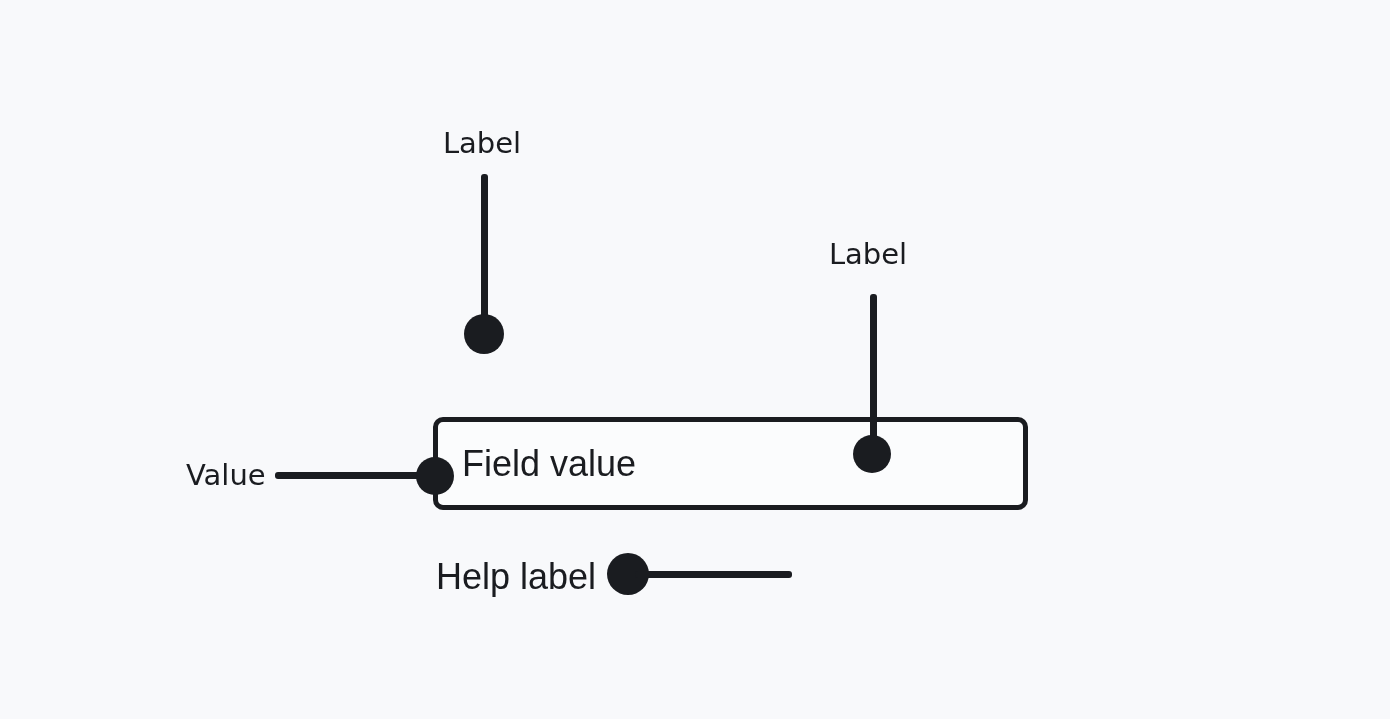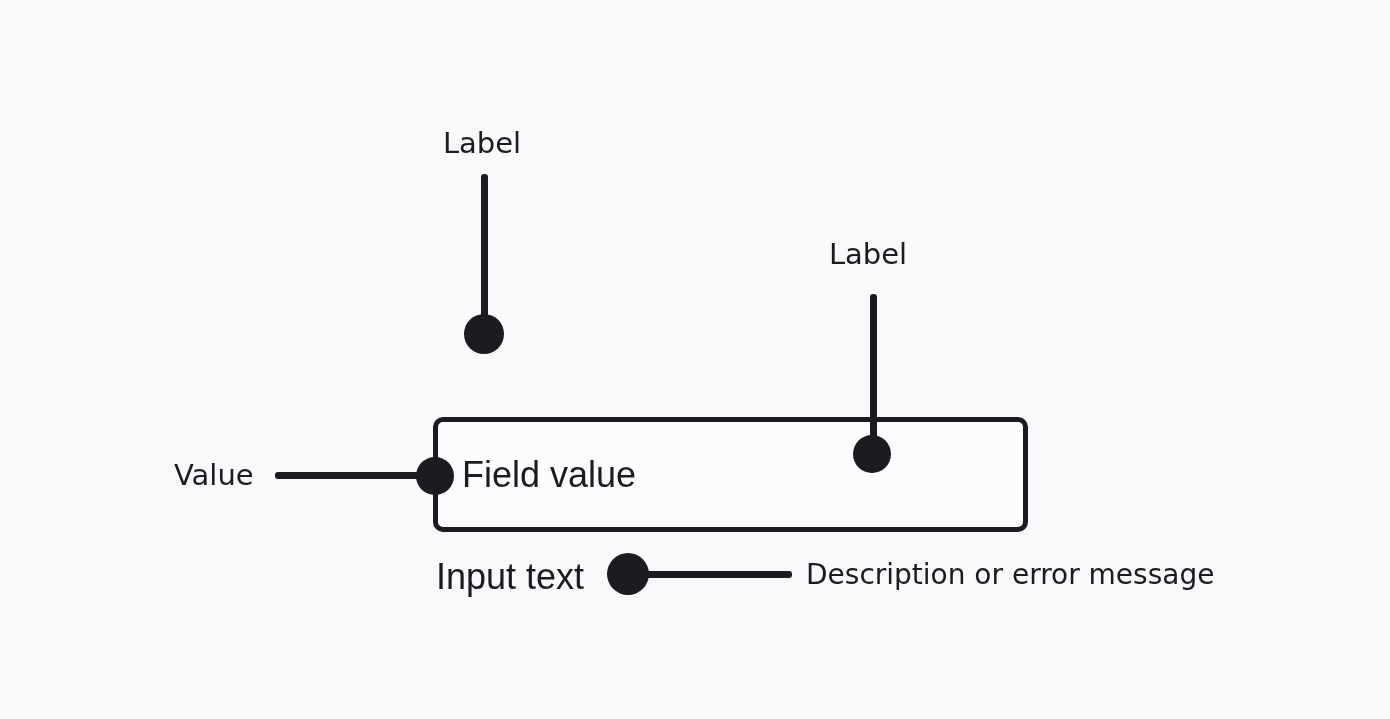--- a/index.html
+++ b/index.html
@@ -48,42 +48,42 @@
   
   .label-ann      { left: 482px; top: 126px; transform: translateX(-50%); }
   .label-line     { left: 481px; top: 174px; width: 7px; height: 160px; }
   .label-dot      { left: 464px; top: 314px; }
   .field-label    { left: 436px; top: 359px; }
 
   
   .field-box {
     position: absolute;
     left: 433px; top: 417px;
-    width: 595px; height: 115px;
+    width: 595px; height: 93px;
     background: var(--box-fill);
     border: 5px solid var(--ink);
     border-radius: 10px;
     display: flex;
     align-items: center;
     padding-left: 24px;
   }
   .field-value {
     font-family: "Liberation Sans", sans-serif;
     font-size: 36px;
     color: var(--ink);
     white-space: nowrap;
   }
 
   
   .input-ann      { left: 868px; top: 237px; transform: translateX(-50%); }
   .input-line     { left: 870px; top: 294px; width: 7px; height: 161px; }
   .input-dot      { left: 853px; top: 435px; width: 38px; height: 38px; }
 
   
-  .value-ann      { left: 174px; top: 476px; transform: translateY(-52%); }
+  .value-ann      { left: 186px; top: 476px; transform: translateY(-52%); }
   .value-line     { left: 275px; top: 472px; width: 150px; height: 7px; }
   .value-dot      { left: 416px; top: 457px; width: 38px; height: 38px; }
 
   
   .help-text      { left: 436px; top: 556px; }
   .help-dot       { left: 607px; top: 553px; width: 42px; height: 42px; }
   .help-line      { left: 635px; top: 571px; width: 157px; height: 7px; }
   .desc-ann       { left: 806px; top: 575px; transform: translateY(-52%); font-size: 28px; }
 </style>
 </head>
@@ -101,18 +101,17 @@
   </div>
 
   <div class="ann input-ann">Label</div>
   <div class="connector input-line"></div>
   <div class="dot input-dot"></div>
 
   <div class="ann value-ann">Value</div>
   <div class="connector value-line"></div>
   <div class="dot value-dot"></div>
 
-  <div class="comp help-text">Input text</div>
+  <div class="comp help-text">Help label</div>
   <div class="dot help-dot"></div>
   <div class="connector help-line"></div>
-  <div class="ann desc-ann">Description or error message</div>
 
 </div>
 
 </body></html>

